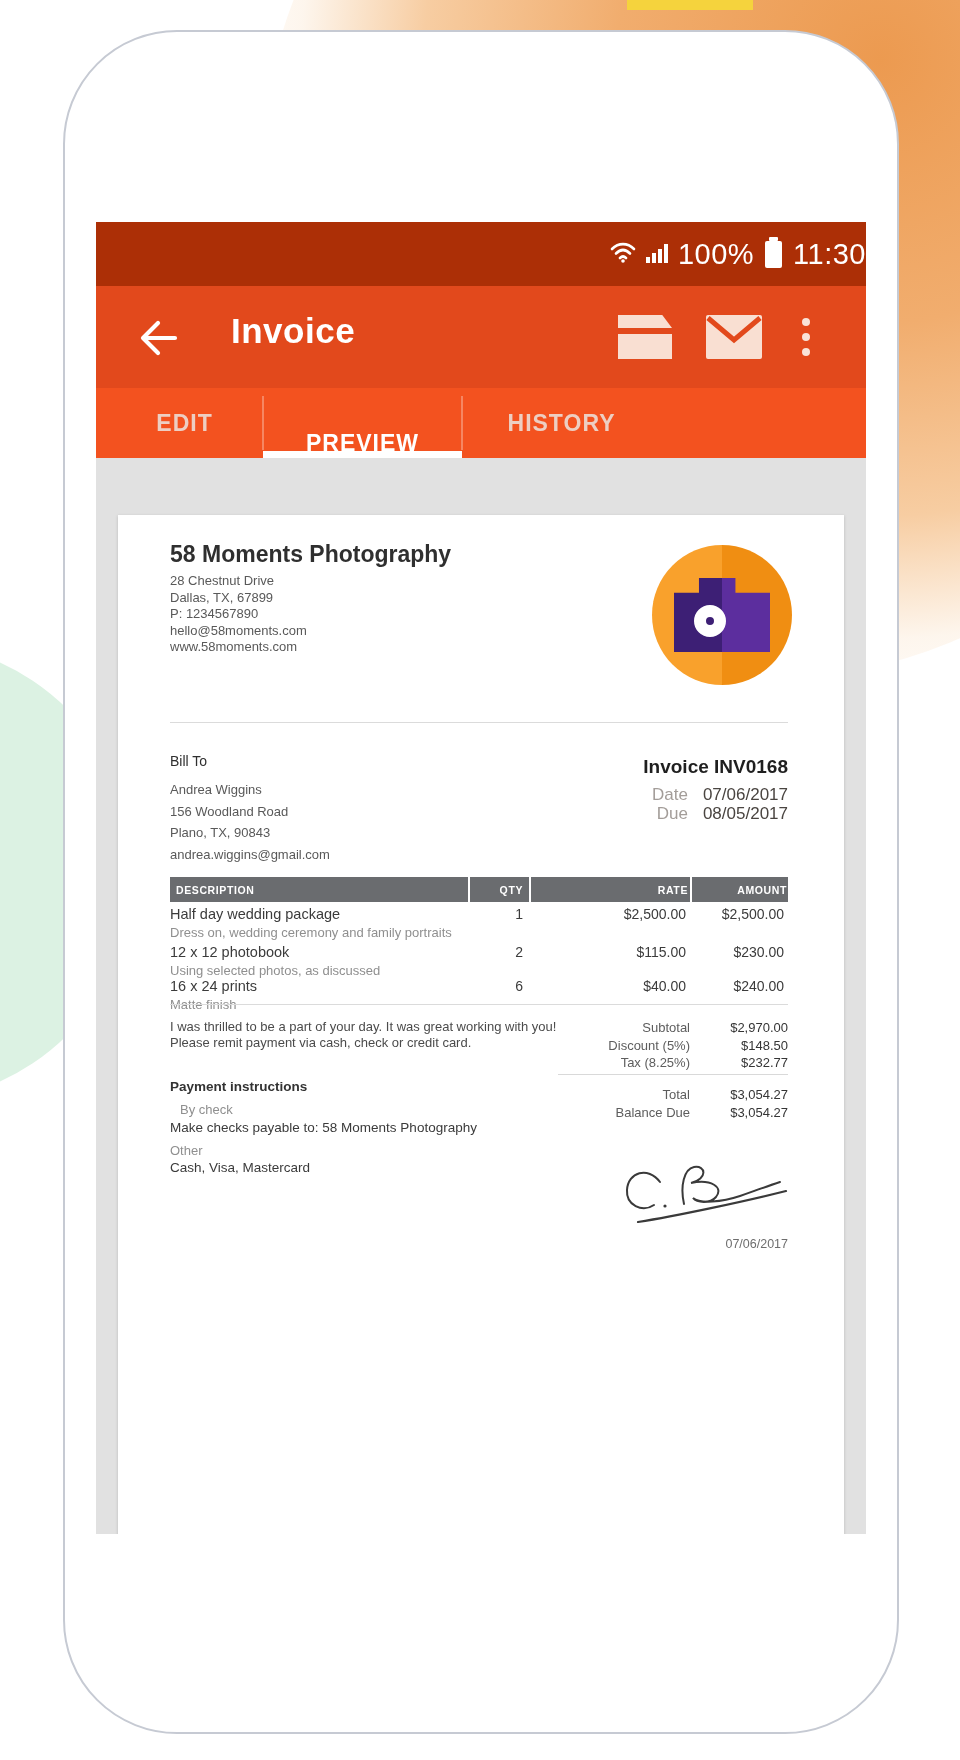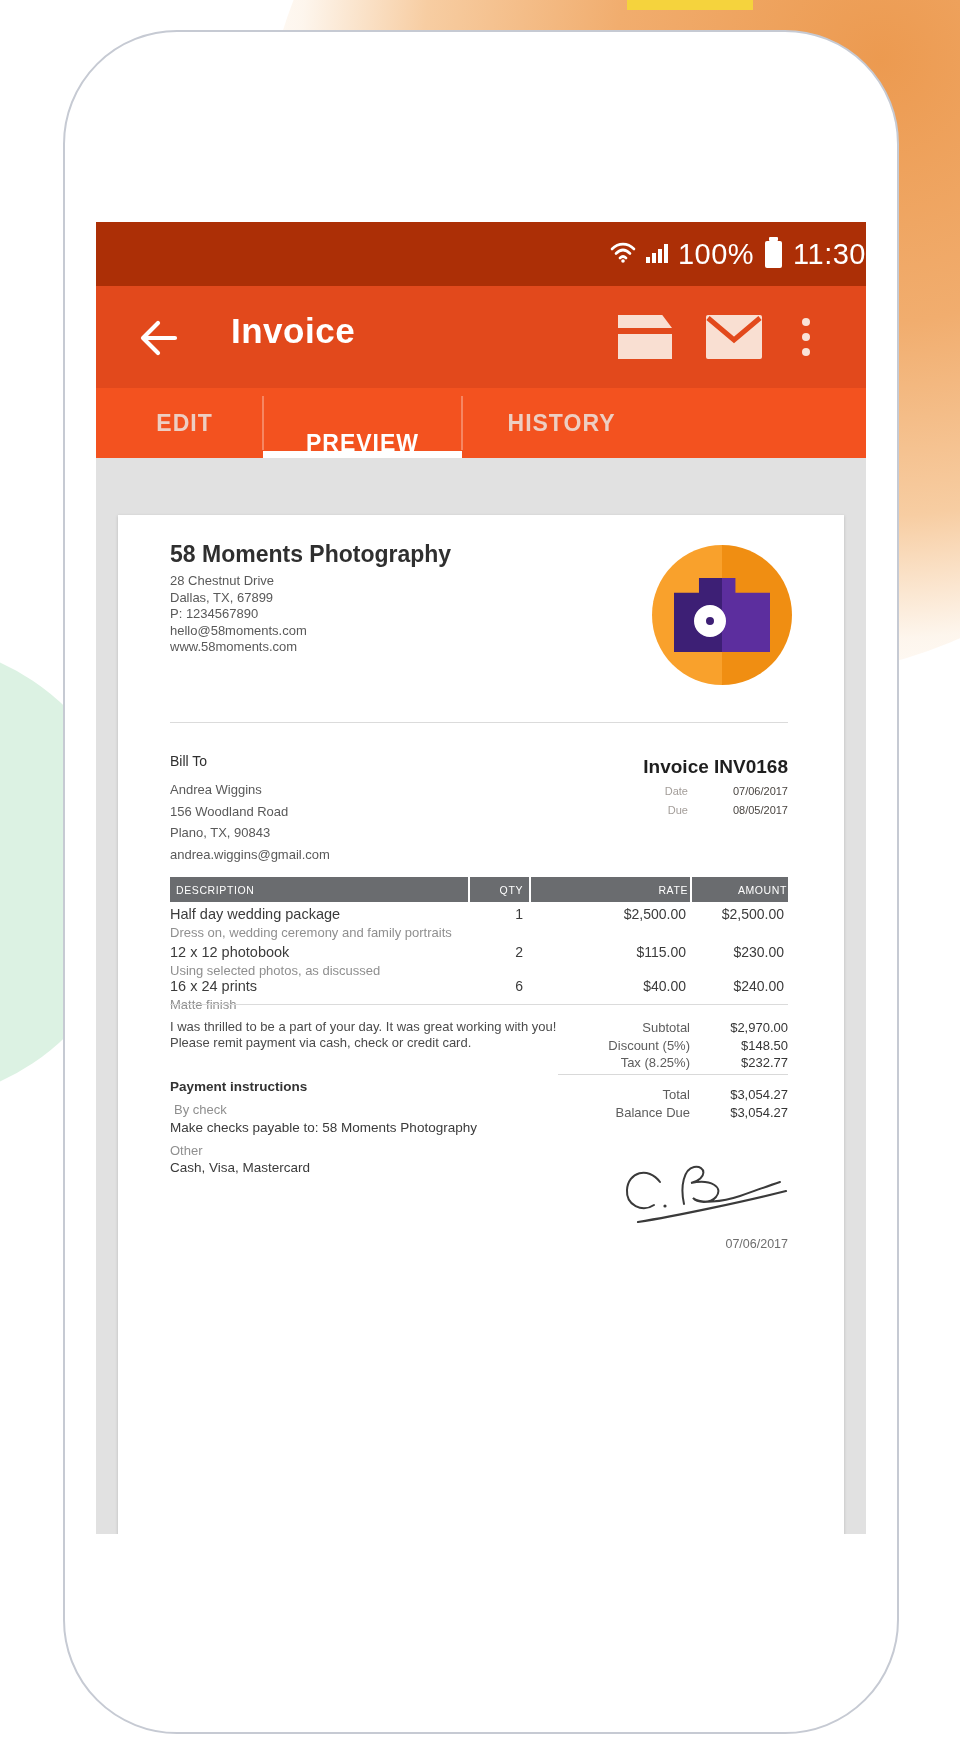--- a/index.html
+++ b/index.html
@@ -54,47 +54,47 @@
   .logo { position:absolute; left:534px; top:30px; width:140px; height:140px; border-radius:50%;
     background:linear-gradient(90deg, #F9A12C 50%, #F08E12 50%); }
   .cam { position:absolute; left:22px; top:33px; width:96px; height:74px;
     background:linear-gradient(90deg, #3D1F75 50%, #5C2E9E 50%);
     clip-path:polygon(0 20%, 26% 20%, 26% 0, 64% 0, 64% 20%, 100% 20%, 100% 100%, 0 100%); }
   .lens { position:absolute; left:42px; top:60px; width:32px; height:32px; border:12px solid #fff; border-radius:50%; }
   .hr { position:absolute; left:52px; width:618px; height:1px; background:#DBDBDB; }
   .billto-label { position:absolute; left:52px; top:238px; font-size:14px; font-weight:400; color:#2F2F2F; }
   .billto-lines { position:absolute; left:52px; top:264px; font-size:13px; line-height:21.5px; color:#595959; }
   .inv-title { position:absolute; right:56px; top:241px; font-size:19px; font-weight:700; color:#1F1F1F; }
-  .meta-row { position:absolute; right:56px; width:260px; display:flex; justify-content:flex-end; font-size:11px; }
+  .meta-row { position:absolute; right:56px; width:260px; display:flex; justify-content:flex-end; font-size:17px; }
   .meta-row .ml { width:160px; text-align:right; color:#A39D99; }
   .meta-row .mv { width:100px; text-align:right; color:#4A4541; }
 
   .thead { position:absolute; left:52px; top:362px; width:618px; height:25px; display:flex; gap:2px;
-    font-size:10.5px; font-weight:400; letter-spacing:0.6px; color:#fff; }
+    font-size:10.5px; font-weight:700; letter-spacing:0.6px; color:#fff; }
   .thead div { background:#6A6C6F; display:flex; align-items:center; }
   .th-desc { width:298px; padding-left:6px; }
   .th-qty  { width:59px;  justify-content:flex-end; padding-right:6px; }
   .th-rate { width:159px; justify-content:flex-end; padding-right:2px; }
   .th-amt  { width:96px;  justify-content:flex-end; padding-right:1px; }
   .trow { position:absolute; left:52px; width:618px; }
   .trow .cells { display:flex; }
   .trow .c-desc { width:300px; font-size:14.5px; color:#3B3B3B; }
   .trow .c-qty  { width:59px;  text-align:right; padding-right:6px; font-size:14px; color:#3B3B3B; }
   .trow .c-rate { width:159px; text-align:right; padding-right:2px; font-size:14px; color:#3B3B3B; }
   .trow .c-amt  { width:96px;  text-align:right; font-size:14px; color:#3B3B3B; }
   .trow .sub { margin-top:3px; font-size:13px; color:#8F8F8F; }
 
   .notes { position:absolute; left:52px; top:504px; width:440px; font-size:13px; line-height:16px; color:#4B4B4B; }
   .tot-row { position:absolute; right:56px; width:232px; display:flex; font-size:13px; }
   .tot-row .tl { flex:1; text-align:right; color:#5D5D5D; }
   .tot-row .tv { width:98px; text-align:right; color:#353535; }
   .tot-hr { position:absolute; right:56px; width:230px; height:1px; background:#D9D9D9; top:559px; }
 
   .pay-h  { position:absolute; left:52px; top:564px; font-size:13.5px; font-weight:700; color:#333; }
-  .pay-m1 { position:absolute; left:56px; top:587px; font-size:13px; color:#8F8F8F; }
+  .pay-m1 { position:absolute; left:62px; top:587px; font-size:13px; color:#8F8F8F; }
   .pay-d1 { position:absolute; left:52px; top:605px; font-size:13.5px; color:#3B3B3B; }
   .pay-m2 { position:absolute; left:52px; top:628px; font-size:13px; color:#8F8F8F; }
   .pay-d2 { position:absolute; left:52px; top:645px; font-size:13.5px; color:#3B3B3B; }
 
   .sig { position:absolute; left:500px; top:645px; }
   .sig-date { position:absolute; right:56px; top:722px; font-size:12.5px; color:#6E6E6E; }
 </style>
 </head>
 <body>
 

